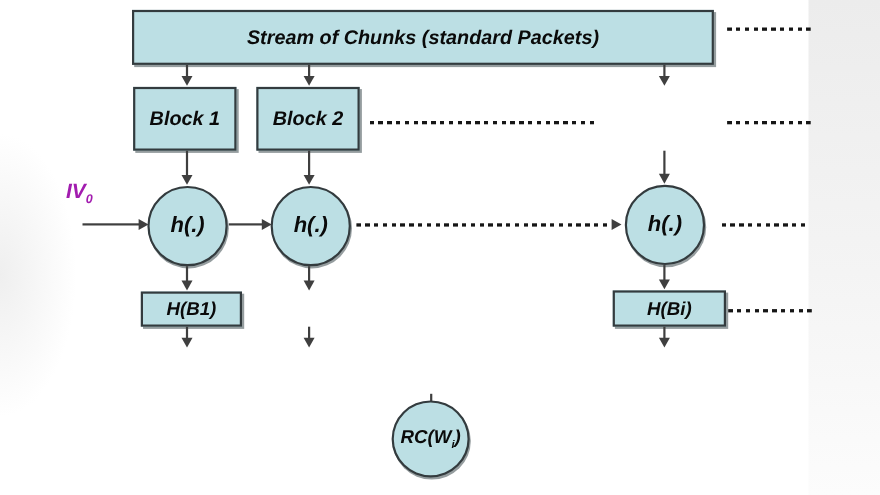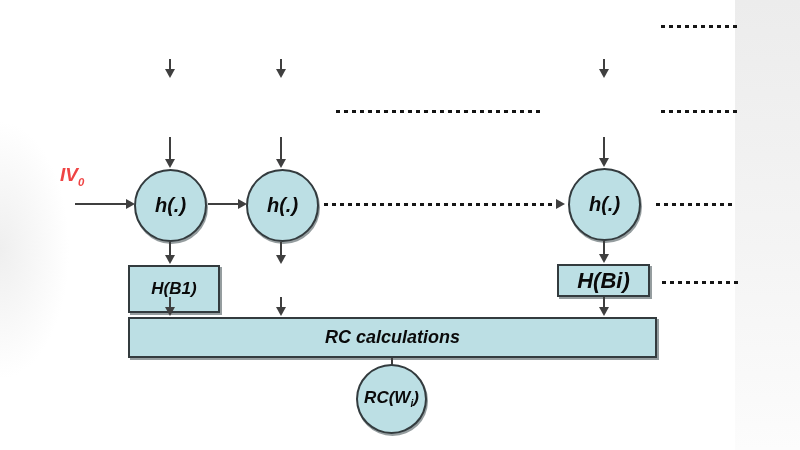--- a/index.html
+++ b/index.html
@@ -20,49 +20,58 @@
     font-weight:bold;font-style:italic;color:#0a0a0a;
   }
   .circle{
     position:absolute;box-sizing:border-box;border-radius:50%;
     background:var(--node-fill,#bcdfe4);
     border:2px solid var(--node-border,#333b3e);
     box-shadow:1px 2px 0 var(--shadow,#959d9f);
     display:flex;align-items:center;justify-content:center;
     font-weight:bold;font-style:italic;color:#0a0a0a;
   }
-  .freelabel{position:absolute;font-weight:bold;font-style:italic;color:#ef4444;}
+  .freelabel{position:absolute;font-weight:bold;font-style:italic;color:#a21caf;}
   .stem-v{position:absolute;width:2px;background:var(--line,#3f3f3f);}
   .stem-h{position:absolute;height:2px;background:var(--line,#3f3f3f);}
   .head-down{position:absolute;width:0;height:0;
     border-left:5px solid transparent;border-right:5px solid transparent;
     border-top:9px solid var(--line,#3f3f3f);}
   .head-right{position:absolute;width:0;height:0;
     border-top:5px solid transparent;border-bottom:5px solid transparent;
     border-left:9px solid var(--line,#3f3f3f);}
   .dots{position:absolute;height:3px;
     background:repeating-linear-gradient(90deg,var(--dot,#161616) 0 4px,transparent 4px 8px);}
   sub{font-size:0.6em;font-style:italic;font-weight:bold;}
 </style>
 </head>
 <body>
 
 <div id="canvas">
 
   <div class="bg-right"></div>
   <div class="bg-left"></div>
 
+  <div class="rect" style="left:120px;top:9px;width:529px;height:50px;font-size:18px">
+    <span>Stream of Chunks (standard Packets)</span>
+  </div>
 
   <div class="stem-v" style="left:169px;top:59px;height:12px"></div>
   <div class="head-down" style="left:165px;top:69px"></div>
   <div class="stem-v" style="left:280px;top:59px;height:12px"></div>
   <div class="head-down" style="left:276px;top:69px"></div>
   <div class="stem-v" style="left:603px;top:59px;height:12px"></div>
   <div class="head-down" style="left:599px;top:69px"></div>
 
+  <div class="rect" style="left:121px;top:79px;width:94px;height:58px;font-size:18px">
+    <span>Block 1</span>
+  </div>
+  <div class="rect" style="left:233px;top:79px;width:94px;height:58px;font-size:18px">
+    <span>Block 2</span>
+  </div>
 
   <div class="dots" style="left:336px;top:110px;width:204px"></div>
   <div class="dots" style="left:661px;top:25px;width:76px"></div>
   <div class="dots" style="left:661px;top:110px;width:76px"></div>
 
   <div class="stem-v" style="left:169px;top:137px;height:24px"></div>
   <div class="head-down" style="left:165px;top:159px"></div>
   <div class="stem-v" style="left:280px;top:137px;height:24px"></div>
   <div class="head-down" style="left:276px;top:159px"></div>
   <div class="stem-v" style="left:603px;top:137px;height:23px"></div>
@@ -90,38 +99,35 @@
   <div class="head-right" style="left:556px;top:199px"></div>
   <div class="dots" style="left:656px;top:203px;width:80px"></div>
 
   <div class="stem-v" style="left:169px;top:242px;height:15px"></div>
   <div class="head-down" style="left:165px;top:255px"></div>
   <div class="stem-v" style="left:280px;top:242px;height:15px"></div>
   <div class="head-down" style="left:276px;top:255px"></div>
   <div class="stem-v" style="left:603px;top:241px;height:15px"></div>
   <div class="head-down" style="left:599px;top:254px"></div>
 
-  <div class="rect" style="left:128px;top:265px;width:92px;height:48px;font-size:17px">
+  <div class="rect" style="left:128px;top:265px;width:92px;height:32px;font-size:17px">
     <span>H(B1)</span>
   </div>
-  <div class="rect" style="left:557px;top:264px;width:93px;height:33px;font-size:22px">
+  <div class="rect" style="left:557px;top:264px;width:103px;height:33px;font-size:17px">
     <span>H(Bi)</span>
   </div>
   <div class="dots" style="left:662px;top:281px;width:76px"></div>
 
   <div class="stem-v" style="left:169px;top:297px;height:12px"></div>
   <div class="head-down" style="left:165px;top:307px"></div>
   <div class="stem-v" style="left:280px;top:297px;height:12px"></div>
   <div class="head-down" style="left:276px;top:307px"></div>
   <div class="stem-v" style="left:603px;top:297px;height:12px"></div>
   <div class="head-down" style="left:599px;top:307px"></div>
 
-  <div class="rect" style="left:128px;top:317px;width:529px;height:41px;font-size:18px">
-    <span>RC calculations</span>
-  </div>
 
   <div class="stem-v" style="left:391px;top:358px;height:14px"></div>
   <div class="head-down" style="left:387px;top:370px"></div>
 
   <div class="circle" style="left:356px;top:364px;width:71px;height:70px;font-size:17px">
     <span><span>RC(W</span><sub>i</sub><span>)</span></span>
   </div>
 
 </div>
 

